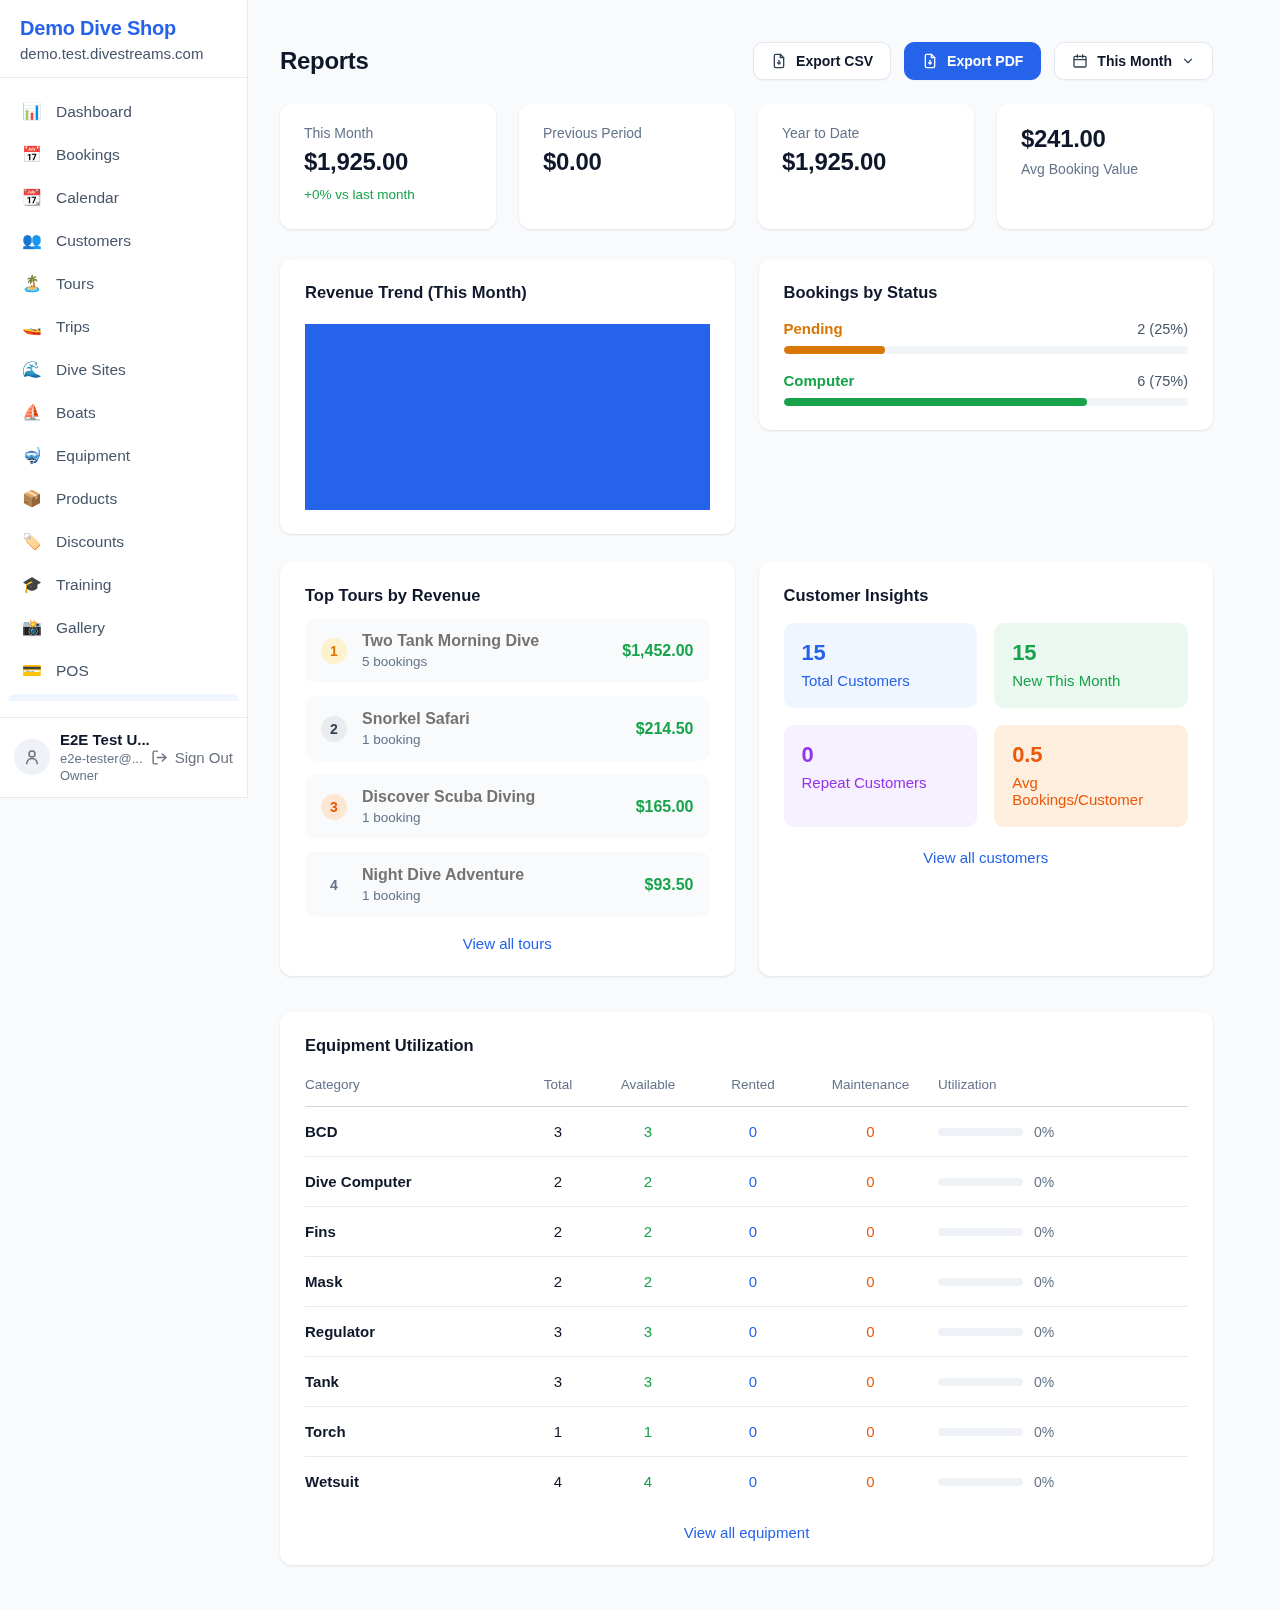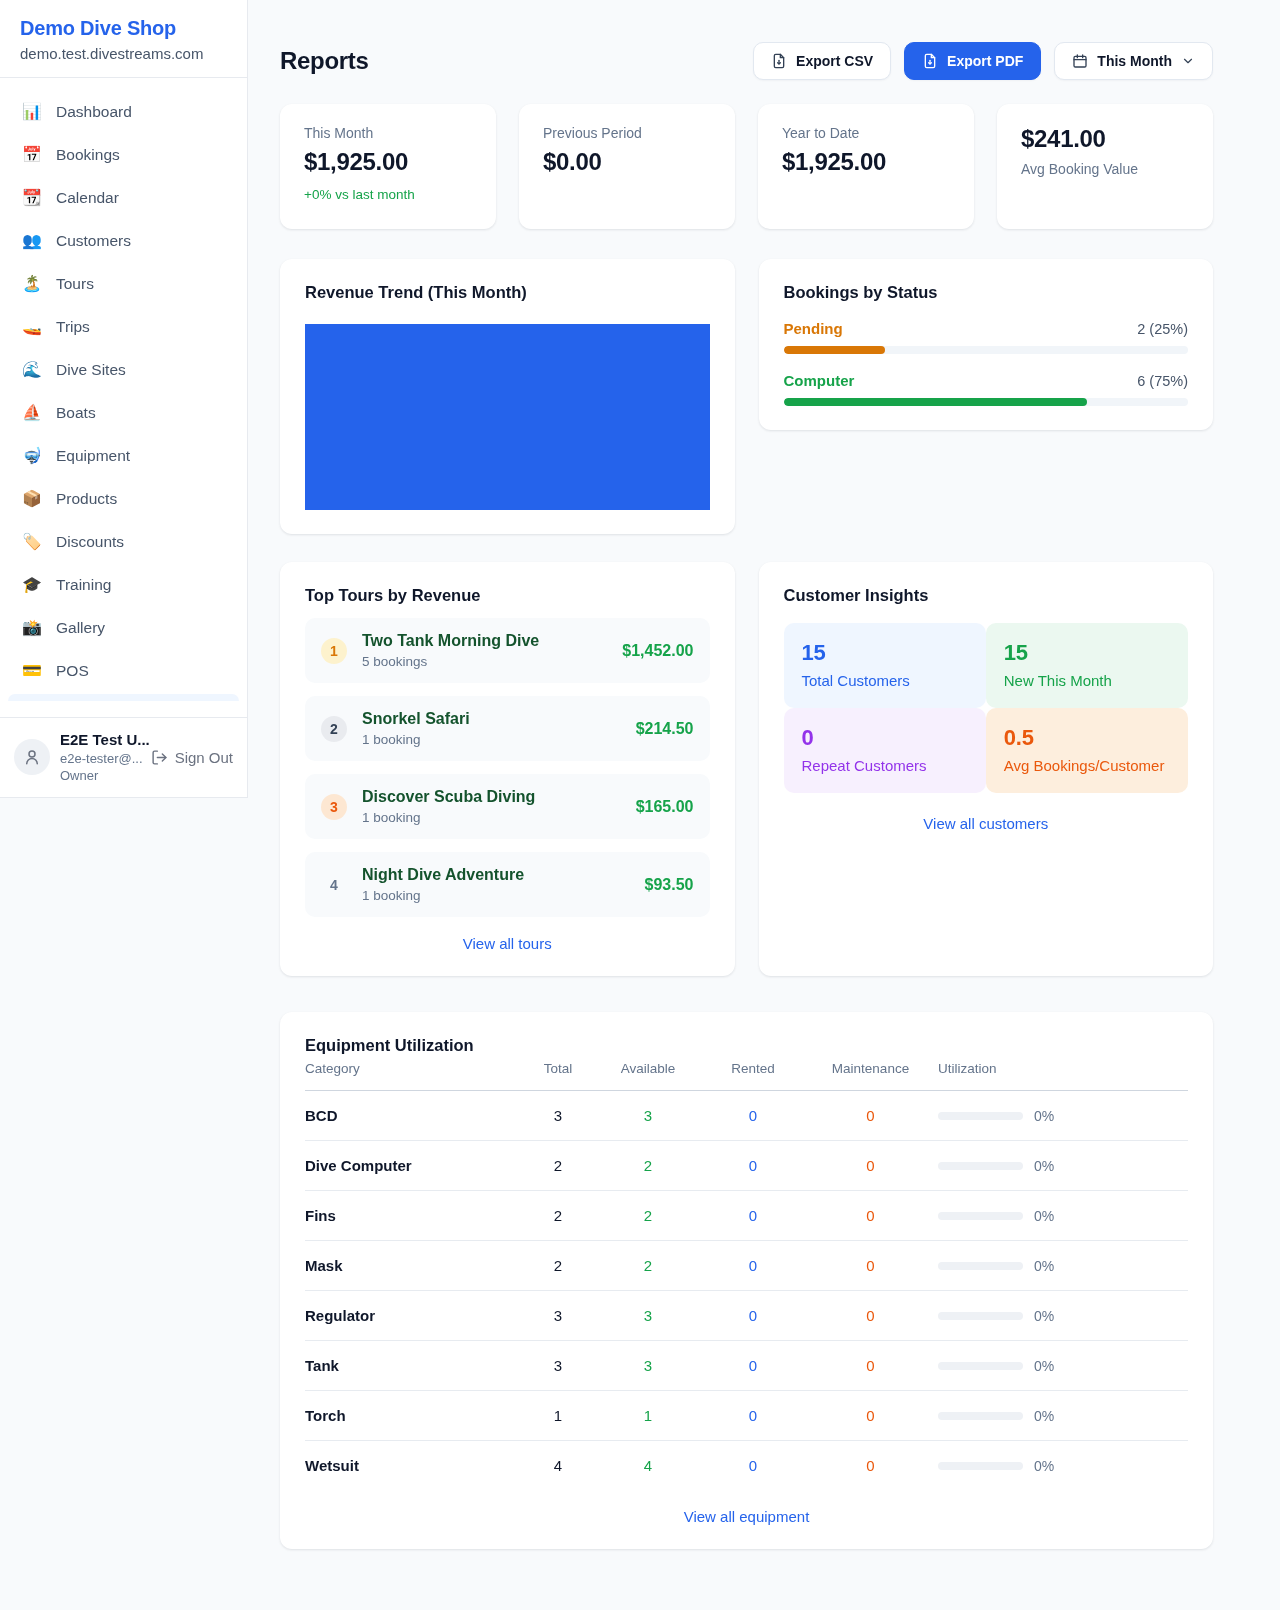--- a/index.html
+++ b/index.html
@@ -102,38 +102,38 @@
   }
   .rank {
     width:26px; height:26px; border-radius:50%; flex:none;
     display:flex; align-items:center; justify-content:center;
     font-size:14px; font-weight:700;
   }
   .rank-1 { background:#fdf2cd; color:#d97706; }
   .rank-2 { background:#e9ebef; color:#334155; }
   .rank-3 { background:#fde7d2; color:#ea580c; }
   .rank-4 { background:transparent; color:#64748b; }
-  .tour-name { font-size:16px; font-weight:700; color:#14532d; }
+  .tour-name { font-size:16px; font-weight:700; color:#737373; }
   .tour-bookings { font-size:13.5px; color:#64748b; margin-top:4px; }
   .tour-revenue { margin-left:auto; font-size:16px; font-weight:700; color:#16a34a; }
 
   .link-center { display:block; text-align:center; margin-top:18px; font-size:15px; color:#2563eb; text-decoration:none; cursor:pointer; }
 
-  .tiles-grid { display:grid; grid-template-columns:1fr 1fr; margin-top:18px; }
+  .tiles-grid { display:grid; grid-template-columns:1fr 1fr; gap:17px; margin-top:18px; }
   .tile { border-radius:10px; padding:17px 18px 19px; }
   .tile-value { font-size:22px; font-weight:800; letter-spacing:-0.2px; }
   .tile-label { font-size:15px; margin-top:6px; }
   .tile-blue   { background:#eff6ff; } .tile-blue .tile-value, .tile-blue .tile-label { color:#2563eb; }
   .tile-green  { background:#ebf8f0; } .tile-green .tile-value, .tile-green .tile-label { color:#16a34a; }
   .tile-purple { background:#f7f0fe; } .tile-purple .tile-value, .tile-purple .tile-label { color:#9333ea; }
   .tile-orange { background:#fdeedd; } .tile-orange .tile-value, .tile-orange .tile-label { color:#ea580c; }
 
   
   .equipment-card { margin-top:36px; }
-  .eq-table { }
+  .eq-table { margin-top:16px; }
   .eq-row {
     display:grid;
     grid-template-columns:minmax(0,1fr) 70px 110px 100px 135px 250px;
     align-items:center;
   }
   .eq-head { padding:6px 0 14px; border-bottom:1px solid #cfd6df; }
   .eq-head > div { font-size:13.5px; color:#64748b; }
   .eq-body { padding:16px 0; border-bottom:1px solid #e7ebf0; }
   .eq-body:last-of-type { border-bottom:none; }
   .col-num { text-align:center; font-size:15px; }

